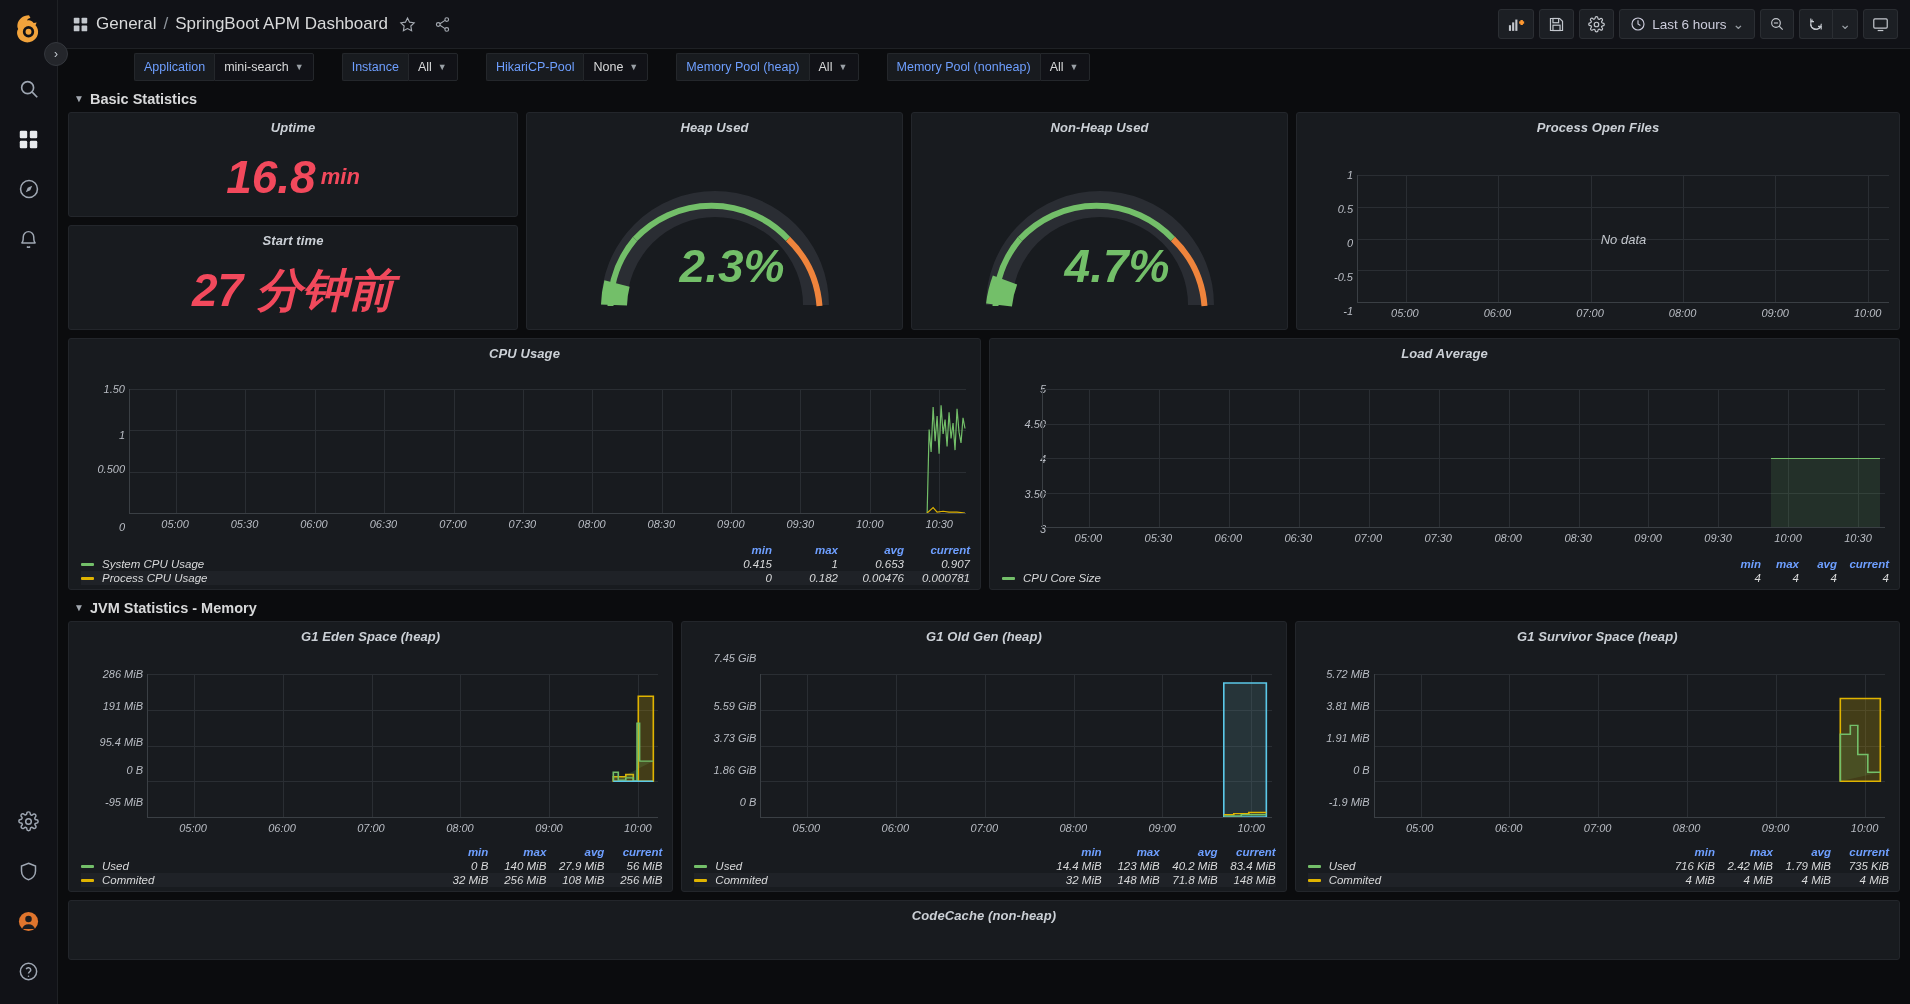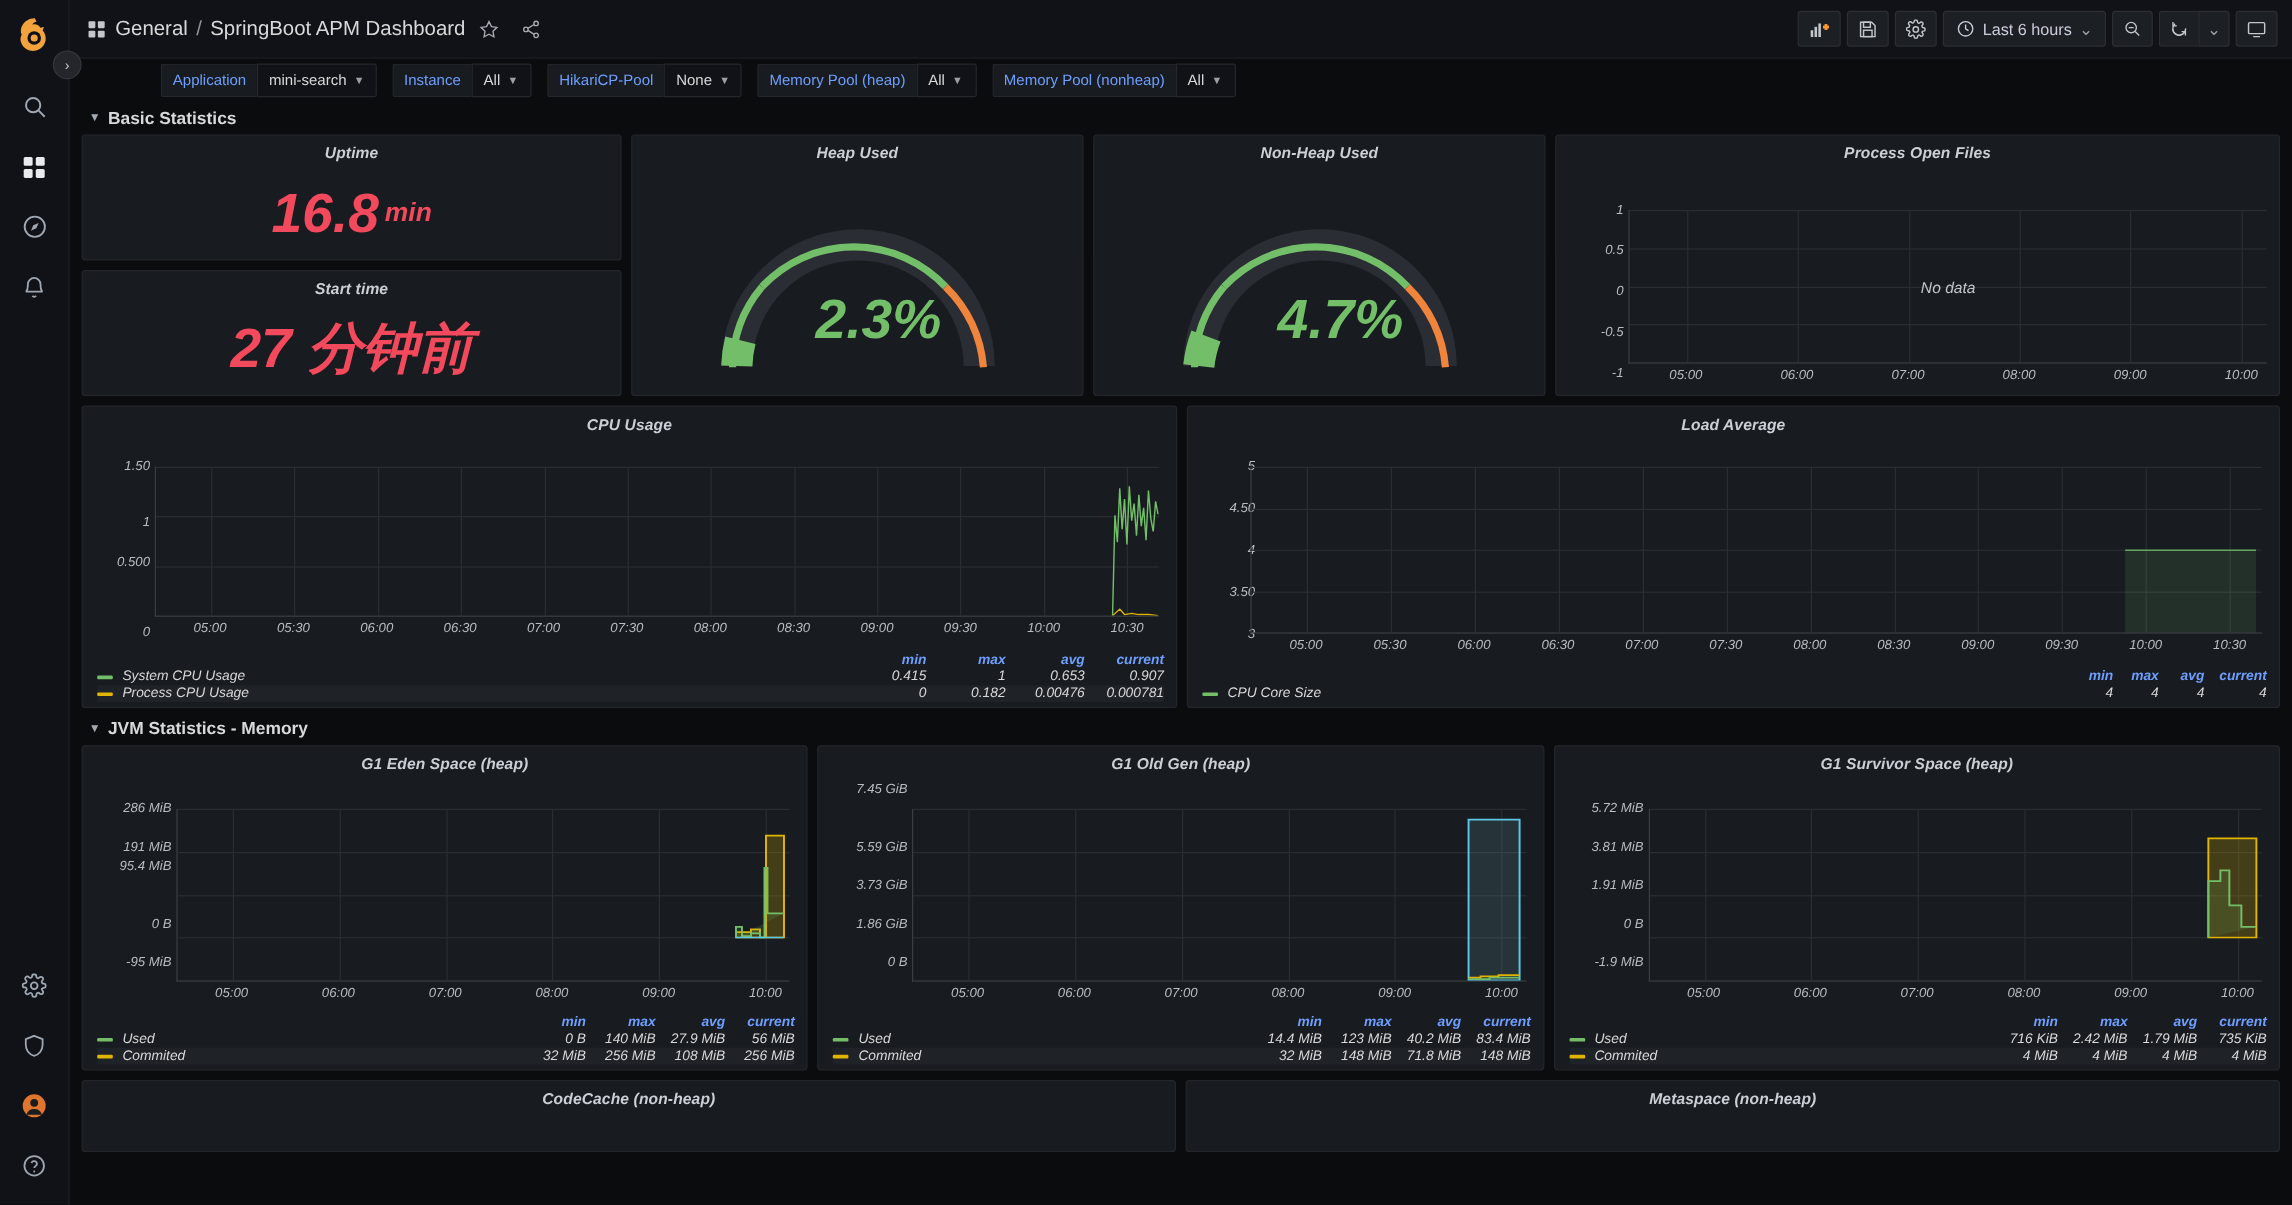--- a/index.html
+++ b/index.html
@@ -53,21 +53,21 @@
     background: #1c1f24; color: #c3c7cd; display: flex; align-items: center; justify-content: center;
     gap: 6px; padding: 0 8px; margin-left: 5px; cursor: pointer; font-size: 13px;
   }
   .tbtn.time { color: #ccccdc; padding: 0 10px; }
   .tbtn.time .label { font-size: 13.5px; }
   .tbtn.grp-l { margin-left:5px; border-top-right-radius:0; border-bottom-right-radius:0; border-right:none;}
   .tbtn.grp-r { margin-left:0; border-top-left-radius:0; border-bottom-left-radius:0; }
 
   
   .varbar { height: 36px; flex: 0 0 36px; display: flex; align-items: center; padding: 0 0 0 76px; gap: 0px; background:#0b0c0e;}
-  .vgroup { display: flex; align-items: flex-start; margin-right: 13px; }
+  .vgroup { display: flex; align-items: flex-start; margin-right: 28px; }
   .vlabel {
     background: #181b1f; border: 1px solid #24272b; border-right: none;
     border-radius: 2px 0 0 2px; color: #6e9fff; font-size: 12.5px;
     display: flex; align-items: center; padding: 0 9px; height: 28px;
   }
   .vval {
     background: #111217; border: 1px solid #24272b; border-radius: 0 2px 2px 0;
     color: #d8d9da; font-size: 12.5px; height: 28px;
     display: flex; align-items: center; gap: 6px; padding: 0 9px; cursor: pointer; min-width: 50px;
   }
@@ -557,21 +557,21 @@
       </div>
 
       <div class="prow" style="height:271px">
 
         <div class="panel" style="flex:1">
           <div class="panel-title">G1 Eden Space (heap)</div>
           <div class="graph">
             <div class="gax-y" style="width:78px">
               <span style="top:28px">286 MiB</span>
               <span style="top:60px">191 MiB</span>
-              <span style="top:76px">95.4 MiB</span>
+              <span style="top:96px">95.4 MiB</span>
               <span style="top:124px">0 B</span>
               <span style="top:156px">-95 MiB</span>
             </div>
             <div class="gplot" style="top:28px;bottom:28px;left:78px;right:14px">
               <div class="hl" style="top:0"></div>
                 <div class="hl" style="top:25%"></div>
               <div class="hl" style="top:50%"></div>
                 <div class="hl" style="top:75%"></div>
               <div class="vl" style="left:9%"></div>
                 <div class="vl" style="left:26.4%"></div>
@@ -756,20 +756,17 @@
               <span class="cell" style="width:58px">4 MiB</span>
             </div>
           </div>
         </div>
       </div>
 
       <div class="prow" style="height:60px;margin-top:8px">
         <div class="panel" style="flex:1">
           <div class="panel-title">CodeCache (non-heap)</div>
         </div>
-        <div class="panel" style="flex:1">
-          <div class="panel-title">Metaspace (non-heap)</div>
-        </div>
       </div>
 
     </div>
   </div>
 </div>
 
 </body></html>

